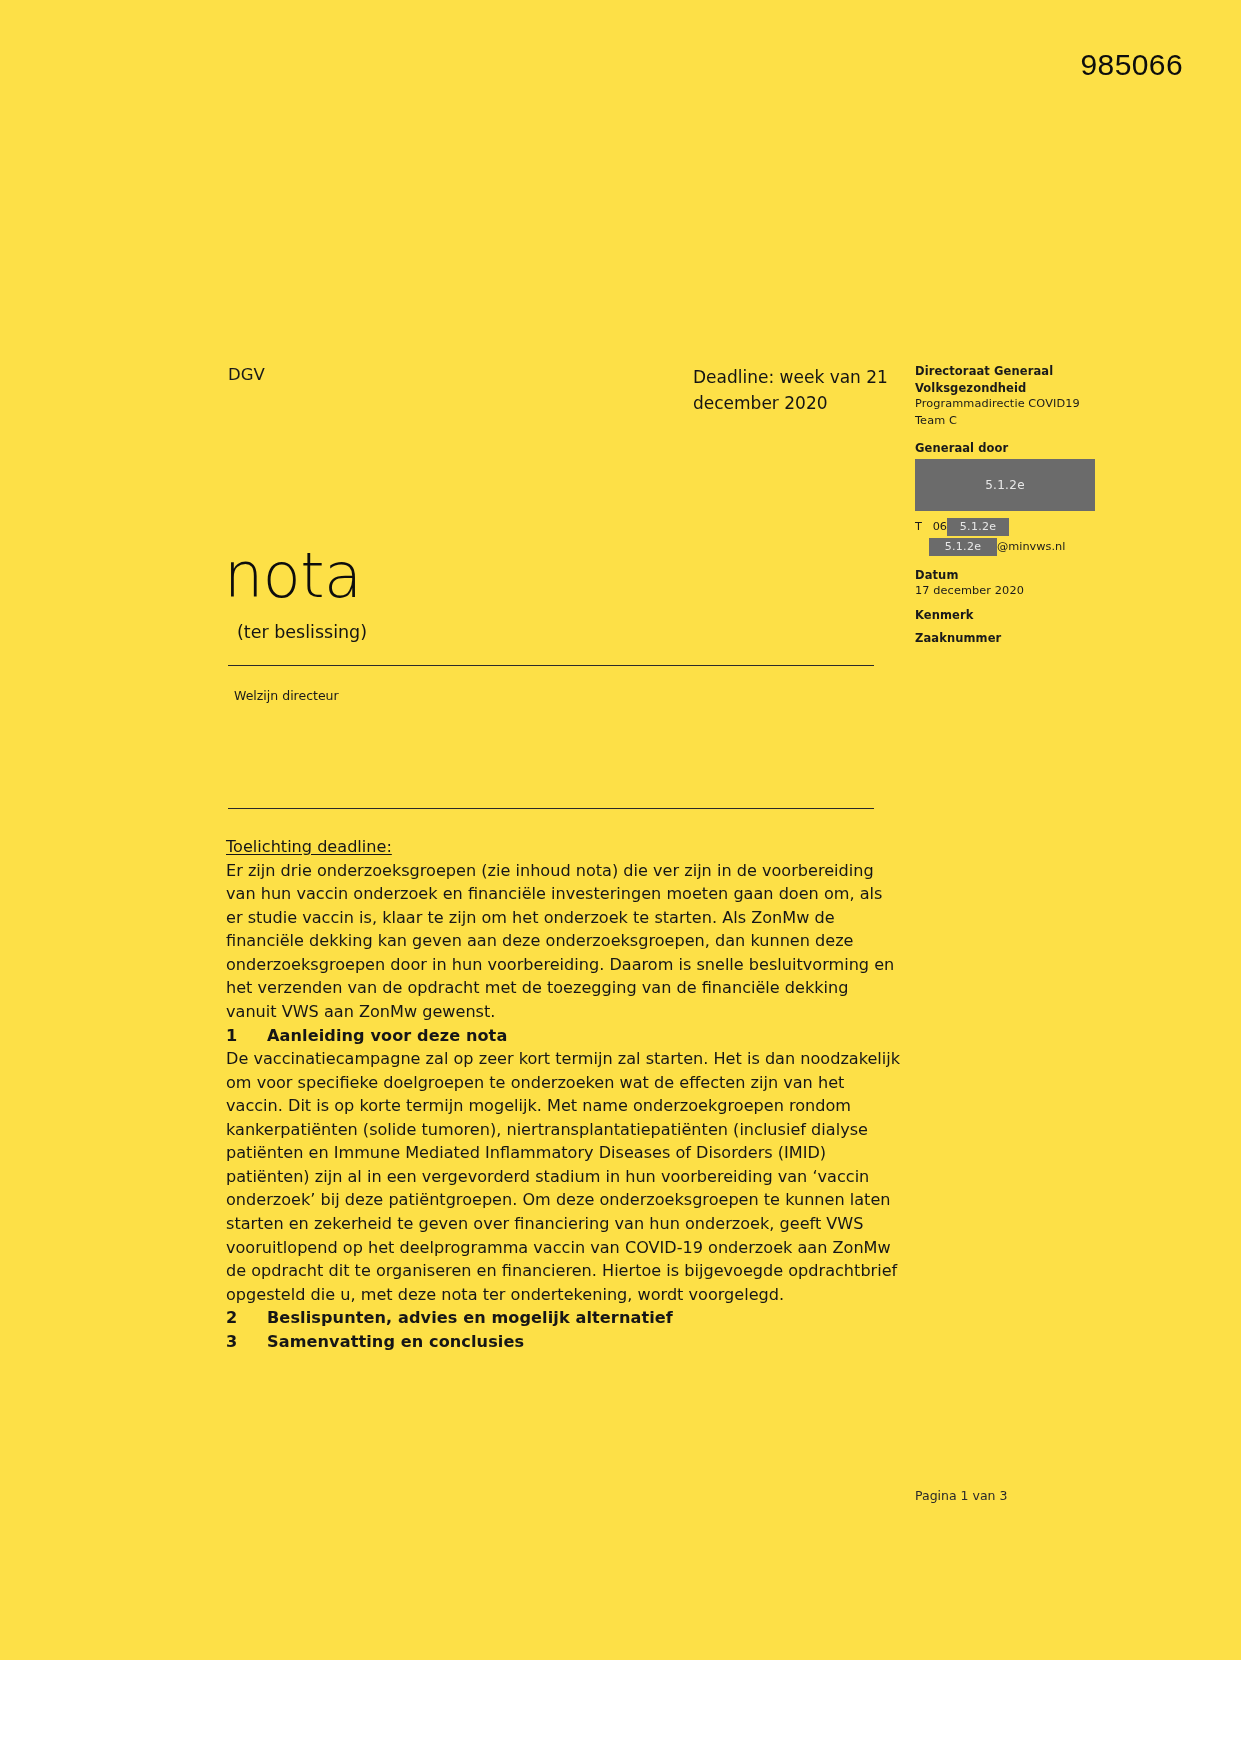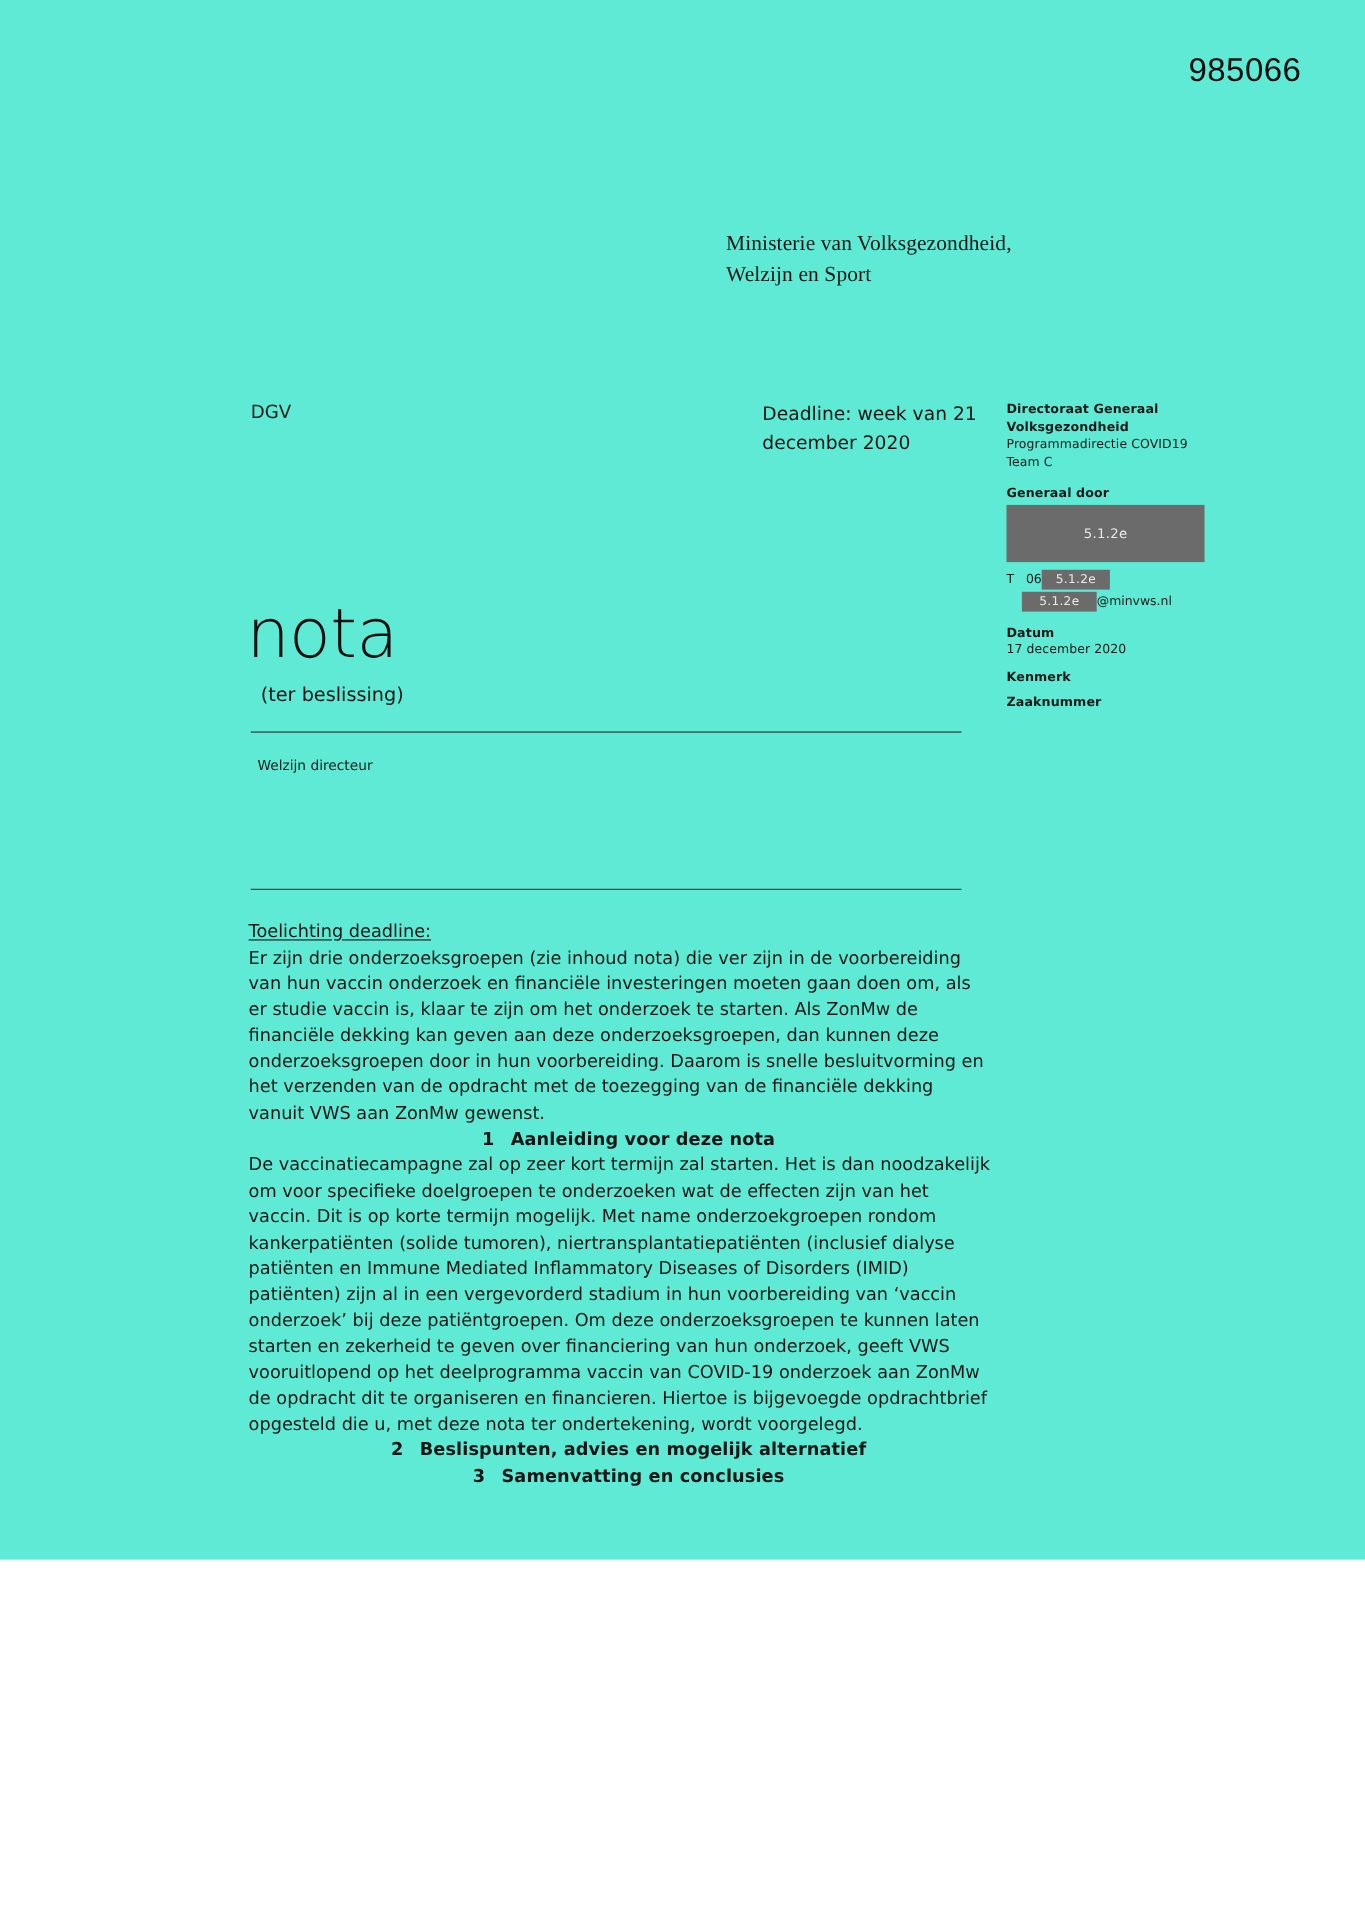--- a/index.html
+++ b/index.html
@@ -8,22 +8,22 @@
     padding: 0;
     background: #ffffff;
   }
   body {
     font-family: "DejaVu Sans", sans-serif;
     color: #1a1a1a;
   }
   .page {
     position: relative;
     width: 1241px;
-    height: 1418px;
-    background: #5eead4;
+    height: 1660px;
+    background: #fde047;
     overflow: hidden;
     box-sizing: border-box;
   }
 
   
   .doc-number {
     position: absolute;
     top: 48px;
     right: 58px;
     font-family: "Liberation Sans", sans-serif;
@@ -180,21 +180,20 @@
   .body p { margin: 0; }
   .underline-head {
     text-decoration: underline;
     text-underline-offset: 2px;
   }
   .sec-head {
     font-weight: bold;
     margin-top: 22px;
     font-size: 16.1px;
     letter-spacing: 0.1px;
-    text-align: center;
   }
   .sec-num {
     display: inline-block;
     width: 41px;
   }
 
   .redact-money {
     background: #6b6b6b;
     color: #e4e4e4;
     display: inline-block;
@@ -216,24 +215,20 @@
     color: #2a2a2a;
   }
 </style>
 </head>
 <body>
 
 <div class="page">
 
   <div class="doc-number">985066</div>
 
-  <div class="ministry">
-    <div>Ministerie van Volksgezondheid,</div>
-    <div>Welzijn en Sport</div>
-  </div>
 
   <div class="dgv">DGV</div>
 
   <div class="deadline">Deadline: week van 21 december 2020</div>
 
   <div class="sidebar">
     <div class="sb-strong">Directoraat Generaal</div>
     <div class="sb-strong">Volksgezondheid</div>
     <div class="sb-plain">Programmadirectie COVID19</div>
     <div class="sb-plain">Team C</div>

